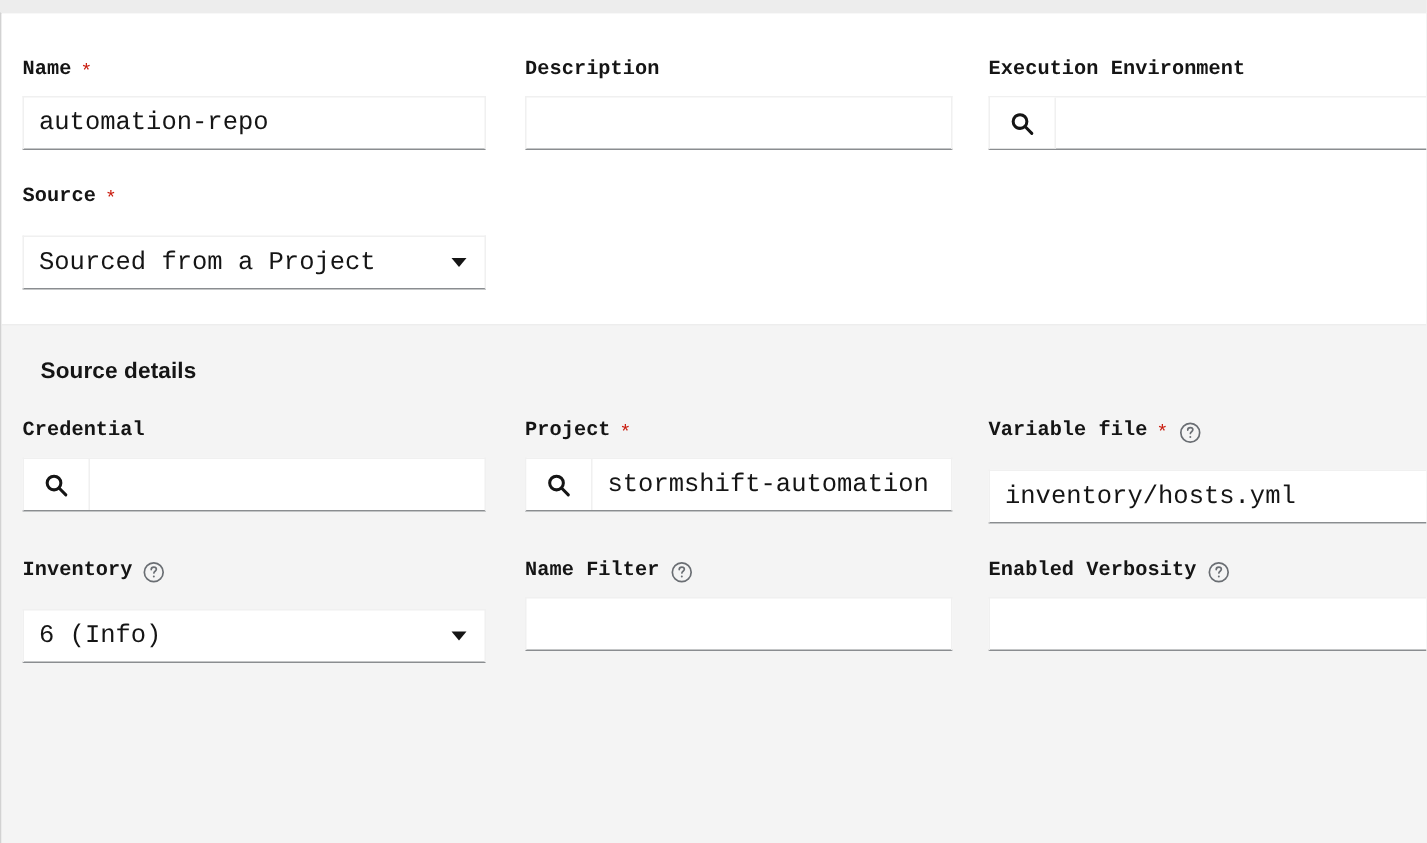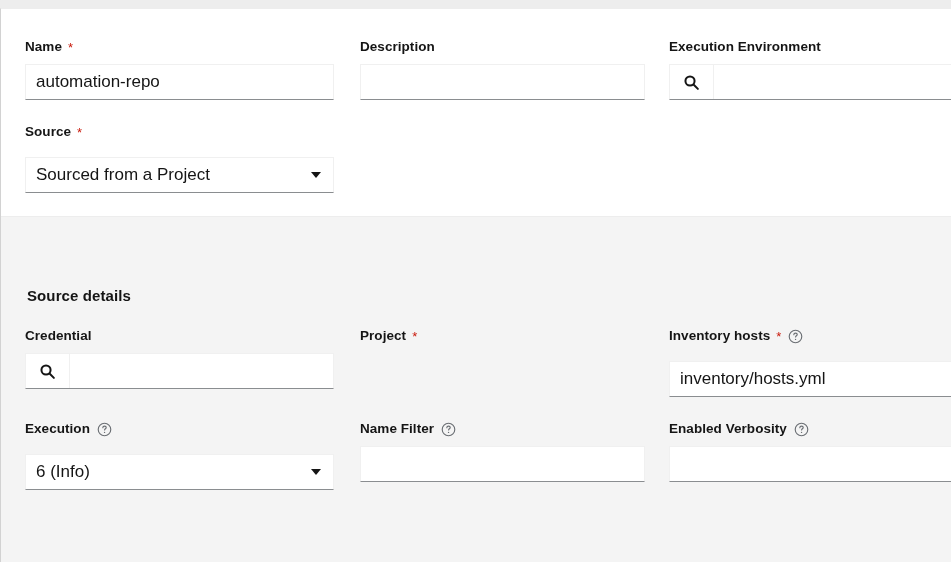--- a/index.html
+++ b/index.html
@@ -49,28 +49,28 @@
     padding-top: 22px;
   }
 
   .section-title {
     font-size: 15px;
     font-weight: bold;
     color: #151515;
     letter-spacing: 0.1px;
     padding-left: 26px;
     margin-bottom: 24px;
-    margin-top: 48px;
   }
 
   
   .grid {
     display: grid;
     grid-template-columns: 309px 26px 285px 24px 307px;
-    padding-left: 24px;
+    padding-left: 14px;
+    font-family: Liberation Mono, monospace;
   }
   .grid .spacer { }
 
   .field { min-width: 0; }
   .field.hidden-field { visibility: hidden; }
 
   .field-label {
     display: flex;
     align-items: center;
     font-size: 13.5px;
@@ -250,27 +250,36 @@
           </div>
         </div>
 
         <div class="spacer"></div>
 
         <div class="field">
           <div class="field-label">
             <span>Project</span>
             <span class="req">*</span>
           </div>
-        </div>
-
-        <div class="spacer"></div>
-
-        <div class="field">
-          <div class="field-label">
-            <span>Inventory hosts</span>
+          <div class="input">
+            <div class="search-btn">
+              <svg width="17" height="17" viewBox="0 0 16 16" fill="none" stroke="#151515" stroke-width="1.9">
+                <circle cx="6.6" cy="6.6" r="4.3"></circle>
+                <line x1="9.9" y1="9.9" x2="14" y2="14" stroke-linecap="round"></line>
+              </svg>
+            </div>
+            <div class="txt">stormshift-automation</div>
+          </div>
+        </div>
+
+        <div class="spacer"></div>
+
+        <div class="field">
+          <div class="field-label">
+            <span>Variable file</span>
             <span class="req">*</span>
             <span class="help-ico">
               <svg width="15" height="15" viewBox="0 0 16 16" fill="none" stroke="#6a6e73" stroke-width="1.2">
                 <circle cx="8" cy="8" r="6.7"></circle>
                 <path d="M6.2 6.1c0-1 0.8-1.75 1.85-1.75 1.0 0 1.8 0.65 1.8 1.6 0 1.35-1.75 1.3-1.75 2.6" stroke-linecap="round"></path>
                 <circle cx="8.05" cy="11.1" r="0.72" fill="#6a6e73" stroke="none"></circle>
               </svg>
             </span>
           </div>
           <div class="input select">
@@ -278,21 +287,21 @@
             <div class="caret"></div>
           </div>
         </div>
 
       </div>
 
       <div class="grid mt-block">
 
         <div class="field">
           <div class="field-label">
-            <span>Execution</span>
+            <span>Inventory</span>
             <span class="help-ico">
               <svg width="15" height="15" viewBox="0 0 16 16" fill="none" stroke="#6a6e73" stroke-width="1.2">
                 <circle cx="8" cy="8" r="6.7"></circle>
                 <path d="M6.2 6.1c0-1 0.8-1.75 1.85-1.75 1.0 0 1.8 0.65 1.8 1.6 0 1.35-1.75 1.3-1.75 2.6" stroke-linecap="round"></path>
                 <circle cx="8.05" cy="11.1" r="0.72" fill="#6a6e73" stroke="none"></circle>
               </svg>
             </span>
           </div>
           <div class="input select">
             <div class="txt">6 (Info)</div>

